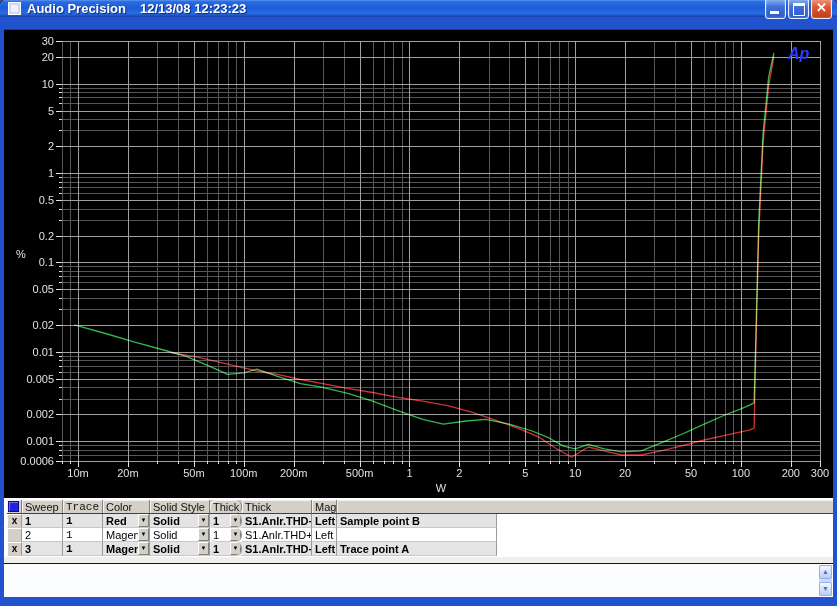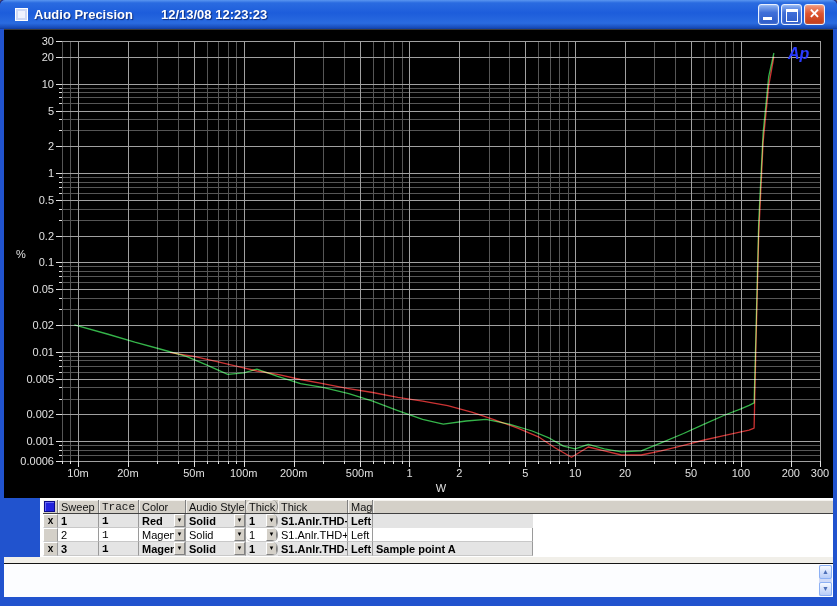--- a/index.html
+++ b/index.html
@@ -1,43 +1,43 @@
 <!DOCTYPE html>
 <html><head>
 <meta charset="utf-8">
 <style>
   html,body{margin:0;padding:0;background:#666;}
   *{box-sizing:border-box;}
   .window{position:relative;width:837px;height:606px;background:#2153ce;overflow:hidden;
     font-family:"Liberation Sans",sans-serif;border-radius:5px 5px 0 0;
     outline:1px solid #09128c;}
   
-  .titlebar{position:absolute;top:0;left:0;right:0;height:29px;
+  .titlebar{position:absolute;top:0;left:0;right:0;height:17px;
     background:linear-gradient(180deg,#5a96f0 0%,#2a6be0 10%,#1d5ddb 45%,#2a6be0 80%,#1648b4 97%,#0d3a9c 100%);
-    display:flex;align-items:center;padding:0 12px;border-radius:5px 5px 0 0;}
+    display:flex;align-items:center;padding:0 5px;border-radius:5px 5px 0 0;}
   .app-icon{width:13px;height:13px;background:#eef2ff;border:1px solid #ffffff;
     box-shadow:inset 0 0 0 2px #cdd8f5;margin:0 6px 0 3px;flex:none;}
   .tb-title{color:#fff;font-weight:bold;font-size:13px;text-shadow:1px 1px 1px #0a2a7a;white-space:pre;}
-  .tb-date{color:#fff;font-weight:bold;font-size:13px;text-shadow:1px 1px 1px #0a2a7a;margin-left:28px;}
+  .tb-date{color:#fff;font-weight:bold;font-size:13px;text-shadow:1px 1px 1px #0a2a7a;margin-left:14px;}
   .tb-btns{margin-left:auto;display:flex;gap:2px;}
   .tb-btn{width:21px;height:21px;border-radius:3px;border:1px solid #e8f0ff;position:relative;
     background:linear-gradient(180deg,#8fb4f2 0%,#3f6fd8 40%,#2e5cc8 100%);box-shadow:inset 0 0 2px #fff6;}
   .tb-btn.close{background:linear-gradient(180deg,#f0997e 0%,#dd5430 45%,#c13c18 100%);
     color:#fff;font-size:13px;font-weight:bold;line-height:18px;text-align:center;}
   .tb-btn.min::after{content:"";position:absolute;left:4px;bottom:4px;width:9px;height:3px;background:#fff;}
   .tb-btn.max::after{content:"";position:absolute;left:4px;top:4px;width:10px;height:9px;
     border:1px solid #fff;border-top:3px solid #fff;}
   
   .chart-area{position:absolute;top:29px;left:4px;right:4px;height:469px;background:#000;
     border-top:1px solid #3a3a3a;}
   .chart-area svg{display:block;}
   .trace{mix-blend-mode:screen;}
   
   .table-panel{position:absolute;top:498px;left:4px;right:4px;height:59px;background:#fff;
-    font-size:11px;color:#000;margin-left:36px;}
+    font-size:11px;color:#000;}
   .thead{display:flex;height:15px;margin:1px 0 0 3px;background:#d4d0c8;
     border-top:1px solid #fff;border-bottom:1px solid #404040;}
   .thead .tc{border-right:1px solid #808080;box-shadow:inset 1px 1px 0 #f4f2ee;
     padding:1px 3px 0 3px;white-space:nowrap;overflow:hidden;color:#111;}
   .trow{display:flex;height:14px;margin-left:3px;width:490px;}
   .trow .tc{border-right:1px solid #9a9a9a;border-bottom:1px solid #c8c8c8;
     padding:1px 3px 0 3px;white-space:nowrap;overflow:hidden;}
   .trow.alt{background:#e4e4e4;}
   .trow.br{font-weight:bold;}
   .c0{width:15px;flex:none;padding:0!important;}
@@ -301,21 +301,21 @@
   </div>
 
   <div class="table-panel">
     <div class="thead">
       <div class="tc c0">
           <span class="bluesq"></span>
         </div>
       <div class="tc c1">Sweep</div>
       <div class="tc c2">Trace</div>
       <div class="tc c3">Color</div>
-      <div class="tc c4">Audio Style</div>
+      <div class="tc c4">Solid Style</div>
       <div class="tc c5">Thick</div>
       <div class="tc c6">Thick</div>
       <div class="tc c7">Magen</div>
       <div class="tc fill"></div>
     </div>
 
     <div class="trow alt br">
       <div class="tc c0 chk">x</div>
       <div class="tc c1">1</div>
       <div class="tc c2">1</div>
@@ -326,20 +326,21 @@
       <div class="tc c4 ddcell">
           <span class="txt">Solid</span>
           <span class="ddbtn">▼</span>
         </div>
       <div class="tc c5 ddcell">
           <span class="txt">1</span>
           <span class="ddbtn">▼</span>
         </div>
       <div class="tc c6">S1.Anlr.THD+N R:</div>
       <div class="tc c7">Left</div>
+      <div class="tc c8">Sample point B</div>
     </div>
 
     <div class="trow">
       <div class="tc c0 chk"></div>
       <div class="tc c1">2</div>
       <div class="tc c2">1</div>
       <div class="tc c3 ddcell">
           <span class="txt">Magen</span>
           <span class="ddbtn">▼</span>
         </div>
@@ -367,21 +368,21 @@
       <div class="tc c4 ddcell">
           <span class="txt">Solid</span>
           <span class="ddbtn">▼</span>
         </div>
       <div class="tc c5 ddcell">
           <span class="txt">1</span>
           <span class="ddbtn">▼</span>
         </div>
       <div class="tc c6">S1.Anlr.THD+N R:</div>
       <div class="tc c7">Left</div>
-      <div class="tc c8">Sample point A</div>
+      <div class="tc c8">Trace point A</div>
     </div>
   </div>
 
   <div class="gap-strip"></div>
   <div class="dark-line"></div>
 
   <div class="bottom-panel">
     <div class="vscroll">
       <div class="sbtn">▲</div>
       <div class="sbtn">▼</div>

